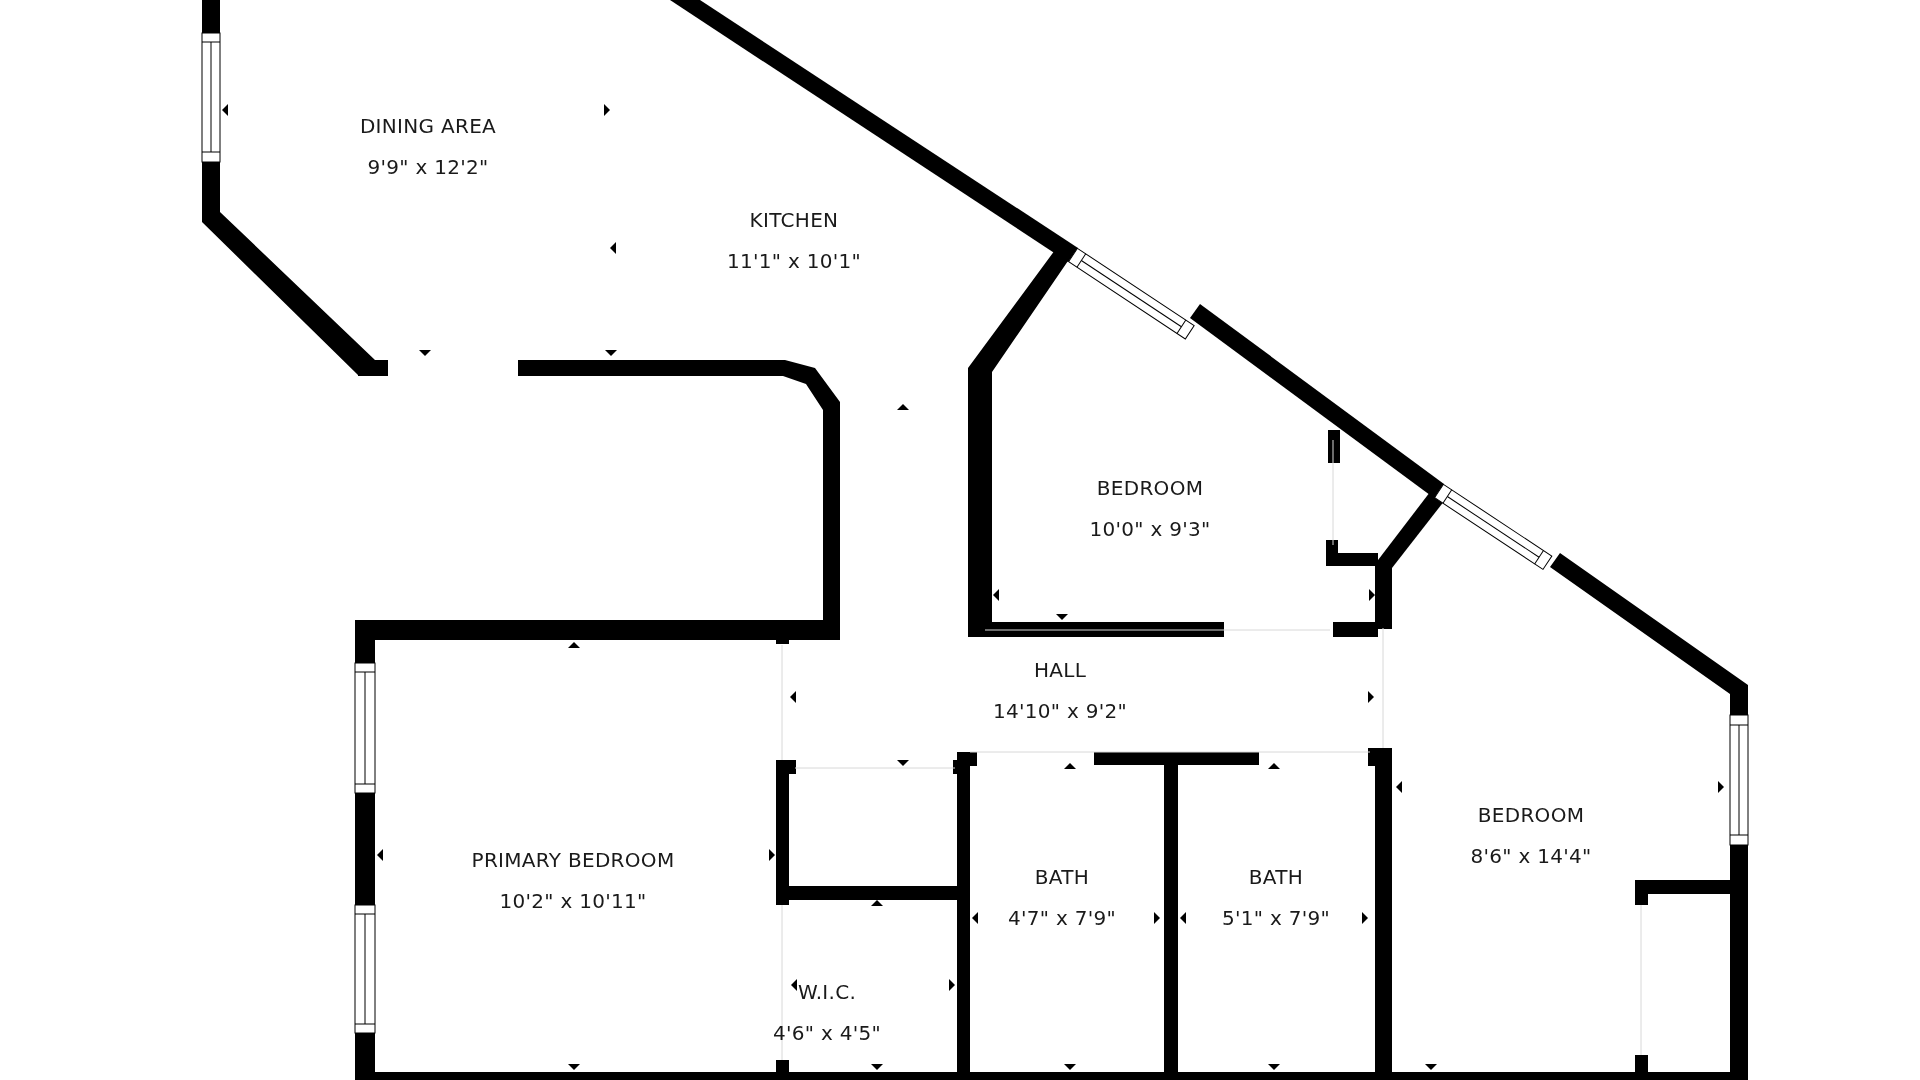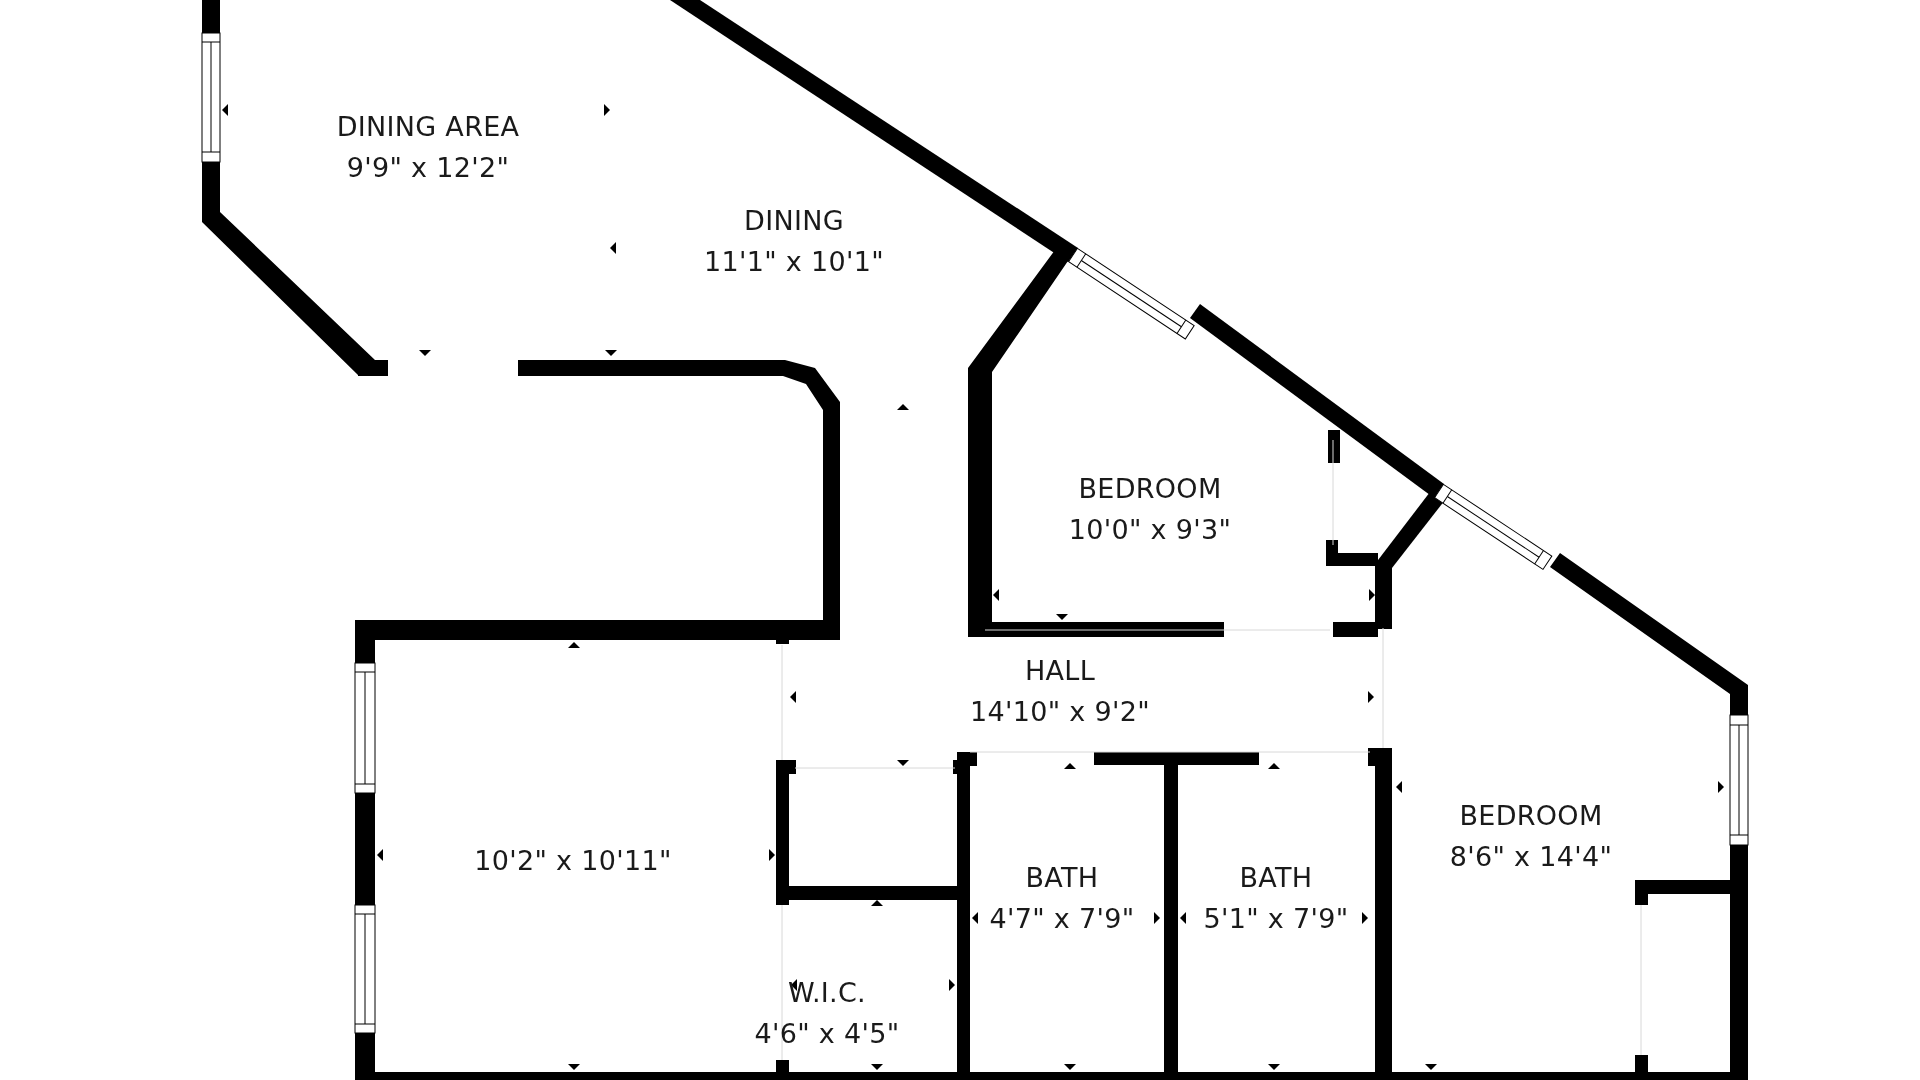--- a/index.html
+++ b/index.html
@@ -1,20 +1,20 @@
 <!DOCTYPE html>
 <html><head>
 <meta charset="utf-8">
 <style>
   html, body { margin: 0; padding: 0; background: #ffffff; }
   body { width: 1920px; height: 1080px; overflow: hidden; position: relative; font-family: "DejaVu Sans", sans-serif; }
   #plan { position: absolute; left: 0; top: 0; width: 1920px; height: 1080px; }
   .wall { fill: #000000; }
   .door-gap { stroke: #d8d8d8; stroke-width: 1; }
-  .room-label { position: absolute; text-align: center; color: #1a1a1a; font-family: "DejaVu Sans", sans-serif; font-size: 27px; line-height: 41px; letter-spacing: 0.3px; transform: translateX(-50%); white-space: nowrap; }
+  .room-label { position: absolute; text-align: center; color: #1a1a1a; font-family: "DejaVu Sans", sans-serif; font-size: 20px; line-height: 41px; letter-spacing: 0.3px; transform: translateX(-50%); white-space: nowrap; }
   .room-label .name, .room-label .dims { display: block; }
   .marker { fill: #000000; }
 </style>
 </head>
 <body>
 
 <svg id="plan" viewBox="0 0 1920 1080" xmlns="http://www.w3.org/2000/svg">
 
   <g>
 
@@ -167,32 +167,33 @@
     <polygon class="marker" points="1274,1070 1268,1064 1280,1064"></polygon>
     <polygon class="marker" points="1431,1070 1425,1064 1437,1064"></polygon>
   </g>
 </svg>
 
 <div class="room-label" style="left:428px; top:106px;">
   <span class="name">DINING AREA</span>
   <span class="dims">9'9" x 12'2"</span>
 </div>
 <div class="room-label" style="left:794px; top:200px;">
-  <span class="name">DINING</span>
+  <span class="name">KITCHEN</span>
   <span class="dims">11'1" x 10'1"</span>
 </div>
 <div class="room-label" style="left:1150px; top:468px;">
   <span class="name">BEDROOM</span>
   <span class="dims">10'0" x 9'3"</span>
 </div>
 <div class="room-label" style="left:1060px; top:650px;">
   <span class="name">HALL</span>
   <span class="dims">14'10" x 9'2"</span>
 </div>
 <div class="room-label" style="left:573px; top:840px;">
+  <span class="name">PRIMARY BEDROOM</span>
   <span class="dims">10'2" x 10'11"</span>
 </div>
 <div class="room-label" style="left:1062px; top:857px;">
   <span class="name">BATH</span>
   <span class="dims">4'7" x 7'9"</span>
 </div>
 <div class="room-label" style="left:1276px; top:857px;">
   <span class="name">BATH</span>
   <span class="dims">5'1" x 7'9"</span>
 </div>

